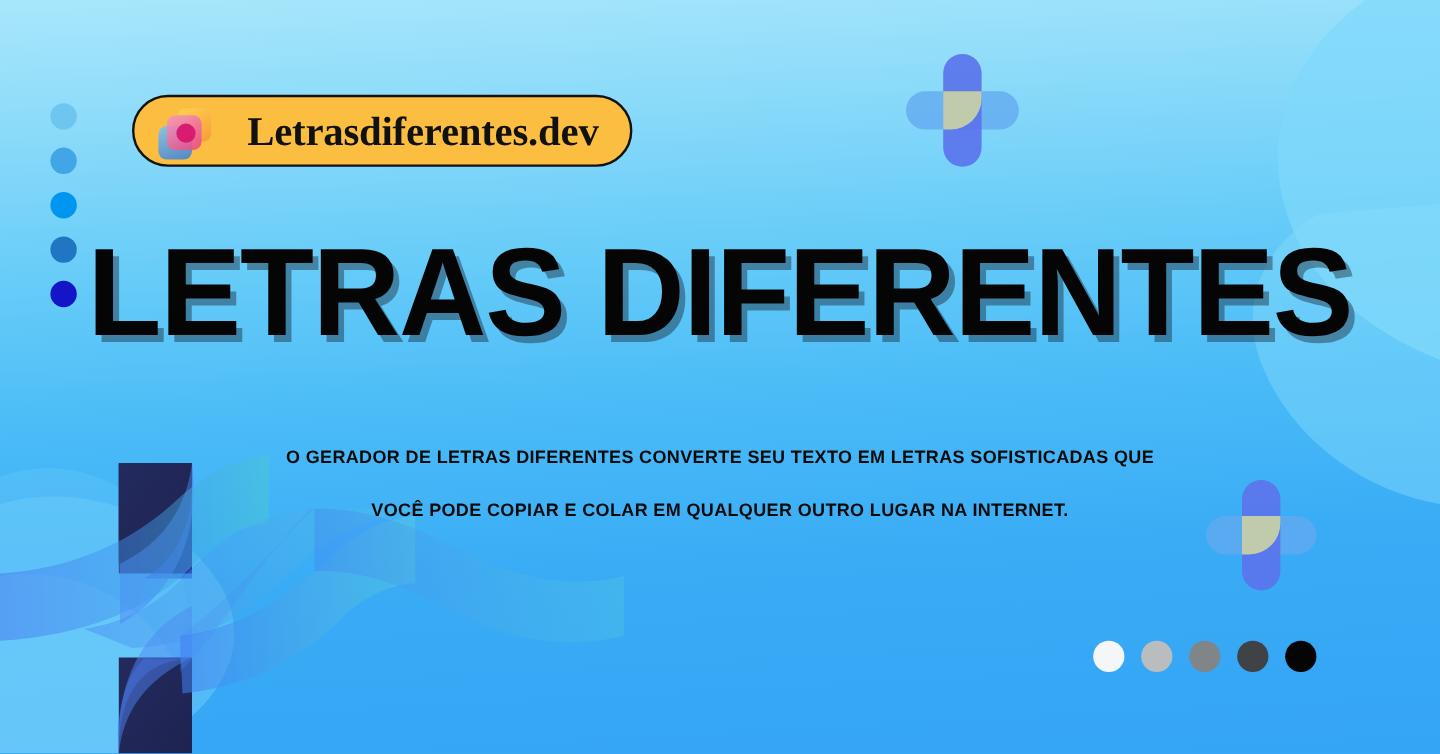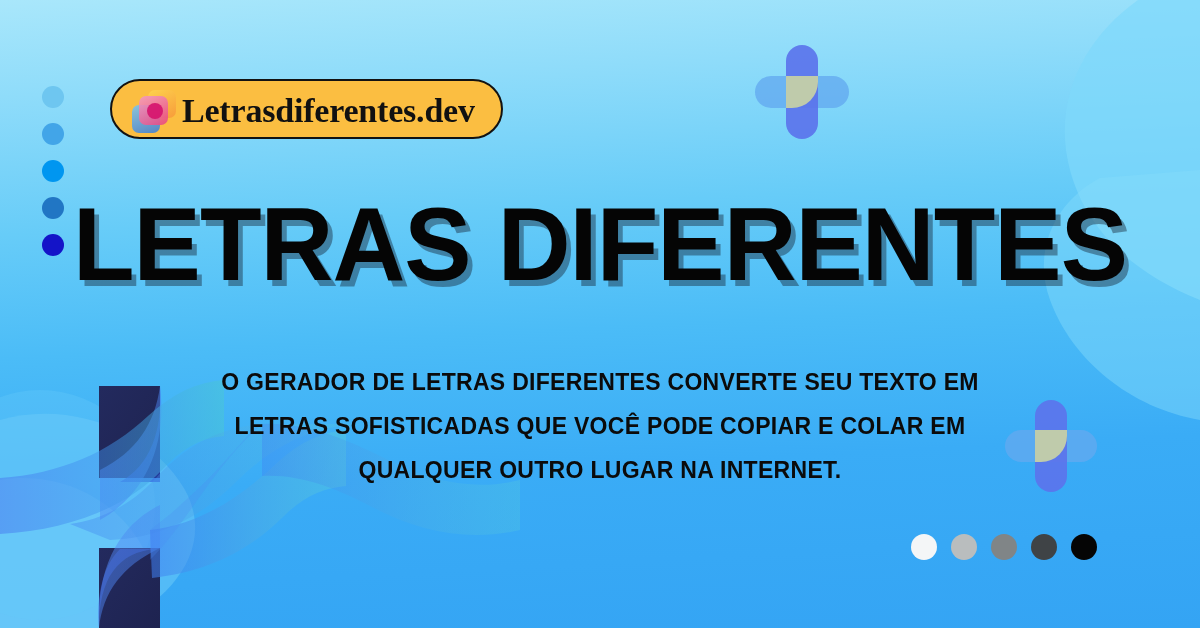--- a/index.html
+++ b/index.html
@@ -50,21 +50,21 @@
     background:#d8e09b; opacity:.80;
     border-bottom-right-radius:26px;
   }
   #plus-top{ left:755px; top:45px; width:94px; height:94px; }
   #plus-bottom{ left:1005px; top:400px; width:92px; height:92px; }
 
   
   .badge{
     position:absolute; left:110px; top:79px;
     height:60px;
-    display:flex; align-items:center; gap:6px;
+    display:flex; align-items:center; gap:30px;
     padding:4px 26px 0 20px;
     background:#fbbe41;
     border:2.5px solid #121212;
     border-radius:34px;
   }
   .badge-icon{
     position:relative; width:44px; height:44px; flex:none;
   }
   .badge-icon .sq{ position:absolute; border-radius:7px; }
   .badge-icon .sq-y{
@@ -112,21 +112,21 @@
   }
 
   
   .subtitle{
     position:absolute; left:50%; top:360px;
     transform:translateX(-50%);
     width:760px;
     text-align:center;
     font-family:"Liberation Sans", sans-serif;
     font-weight:700;
-    font-size:23px;
+    font-size:15px;
     line-height:44px;
     letter-spacing:.3px;
     color:#0b0b0b;
     text-transform:uppercase;
   }
 </style>
 </head>
 <body>
 
 <div class="banner">

